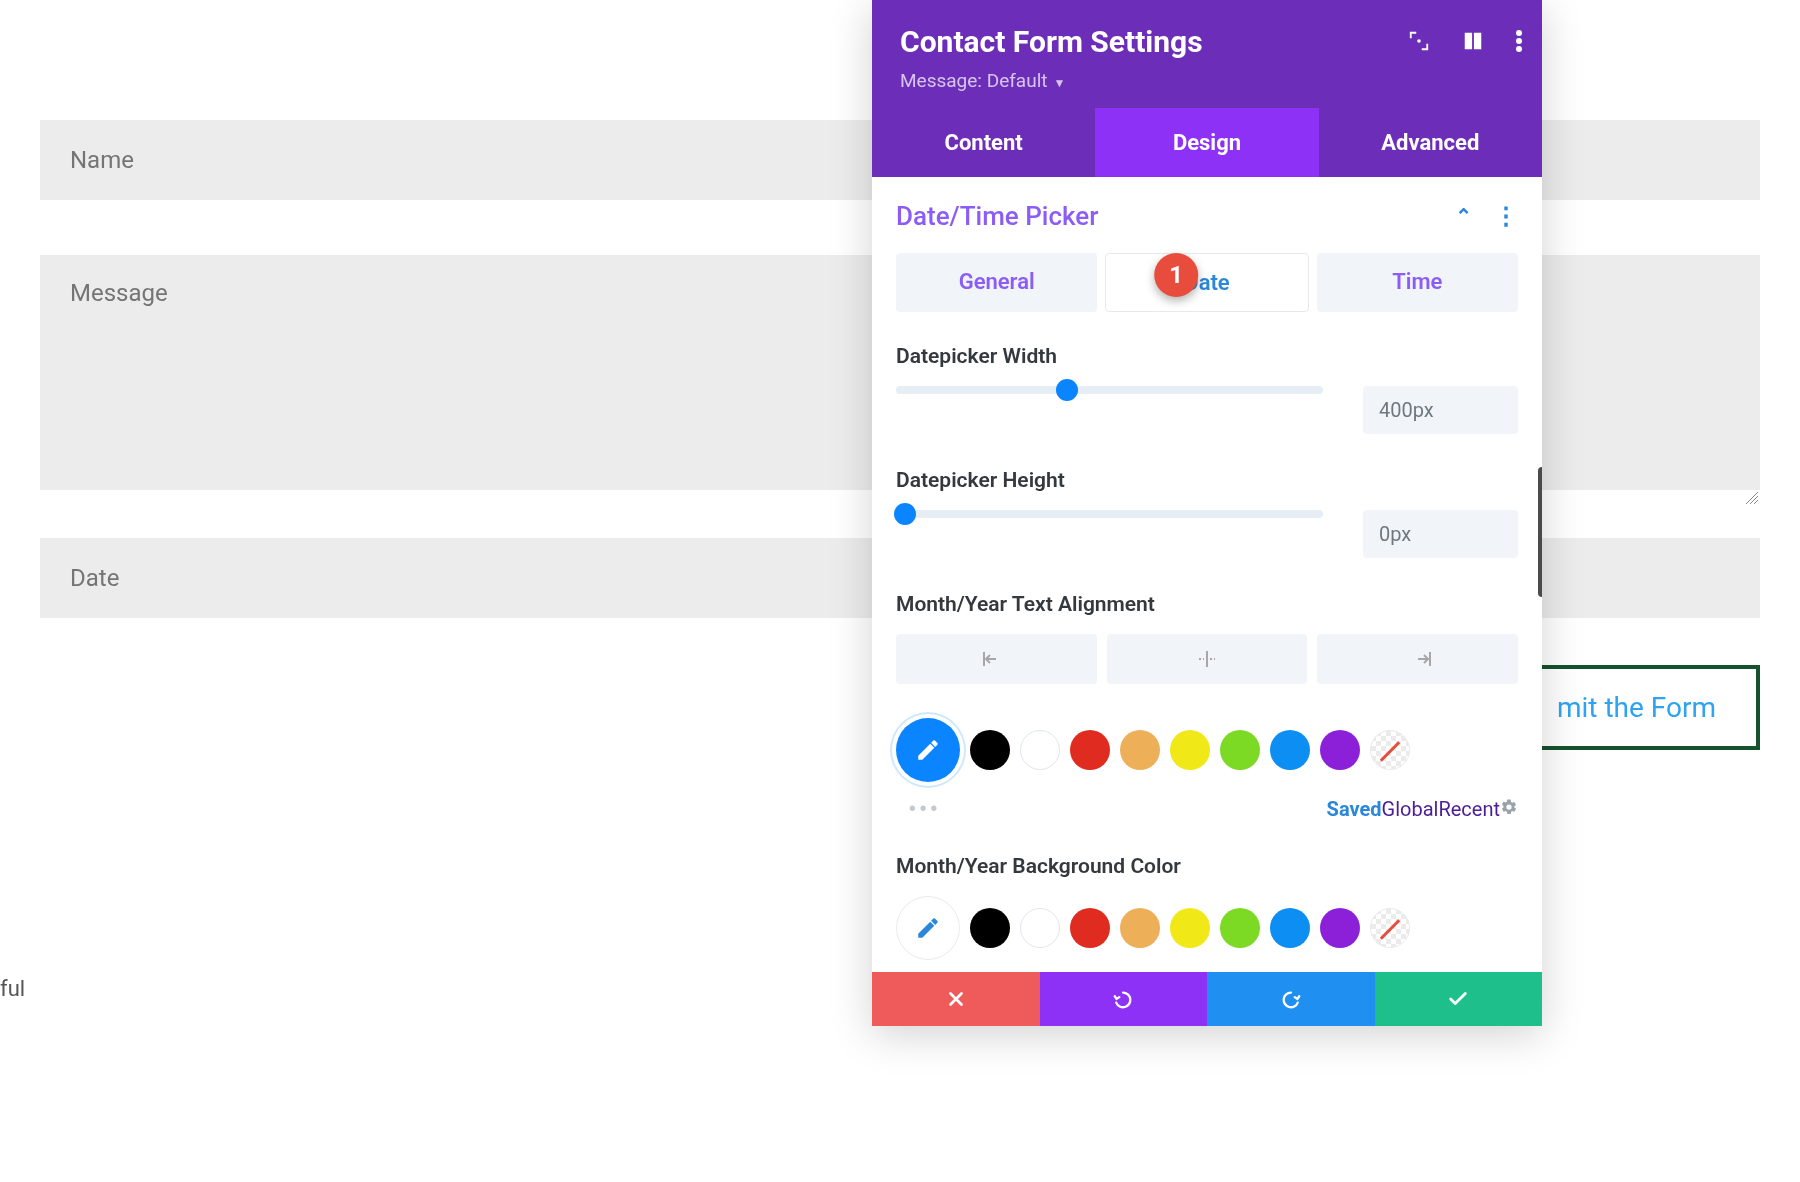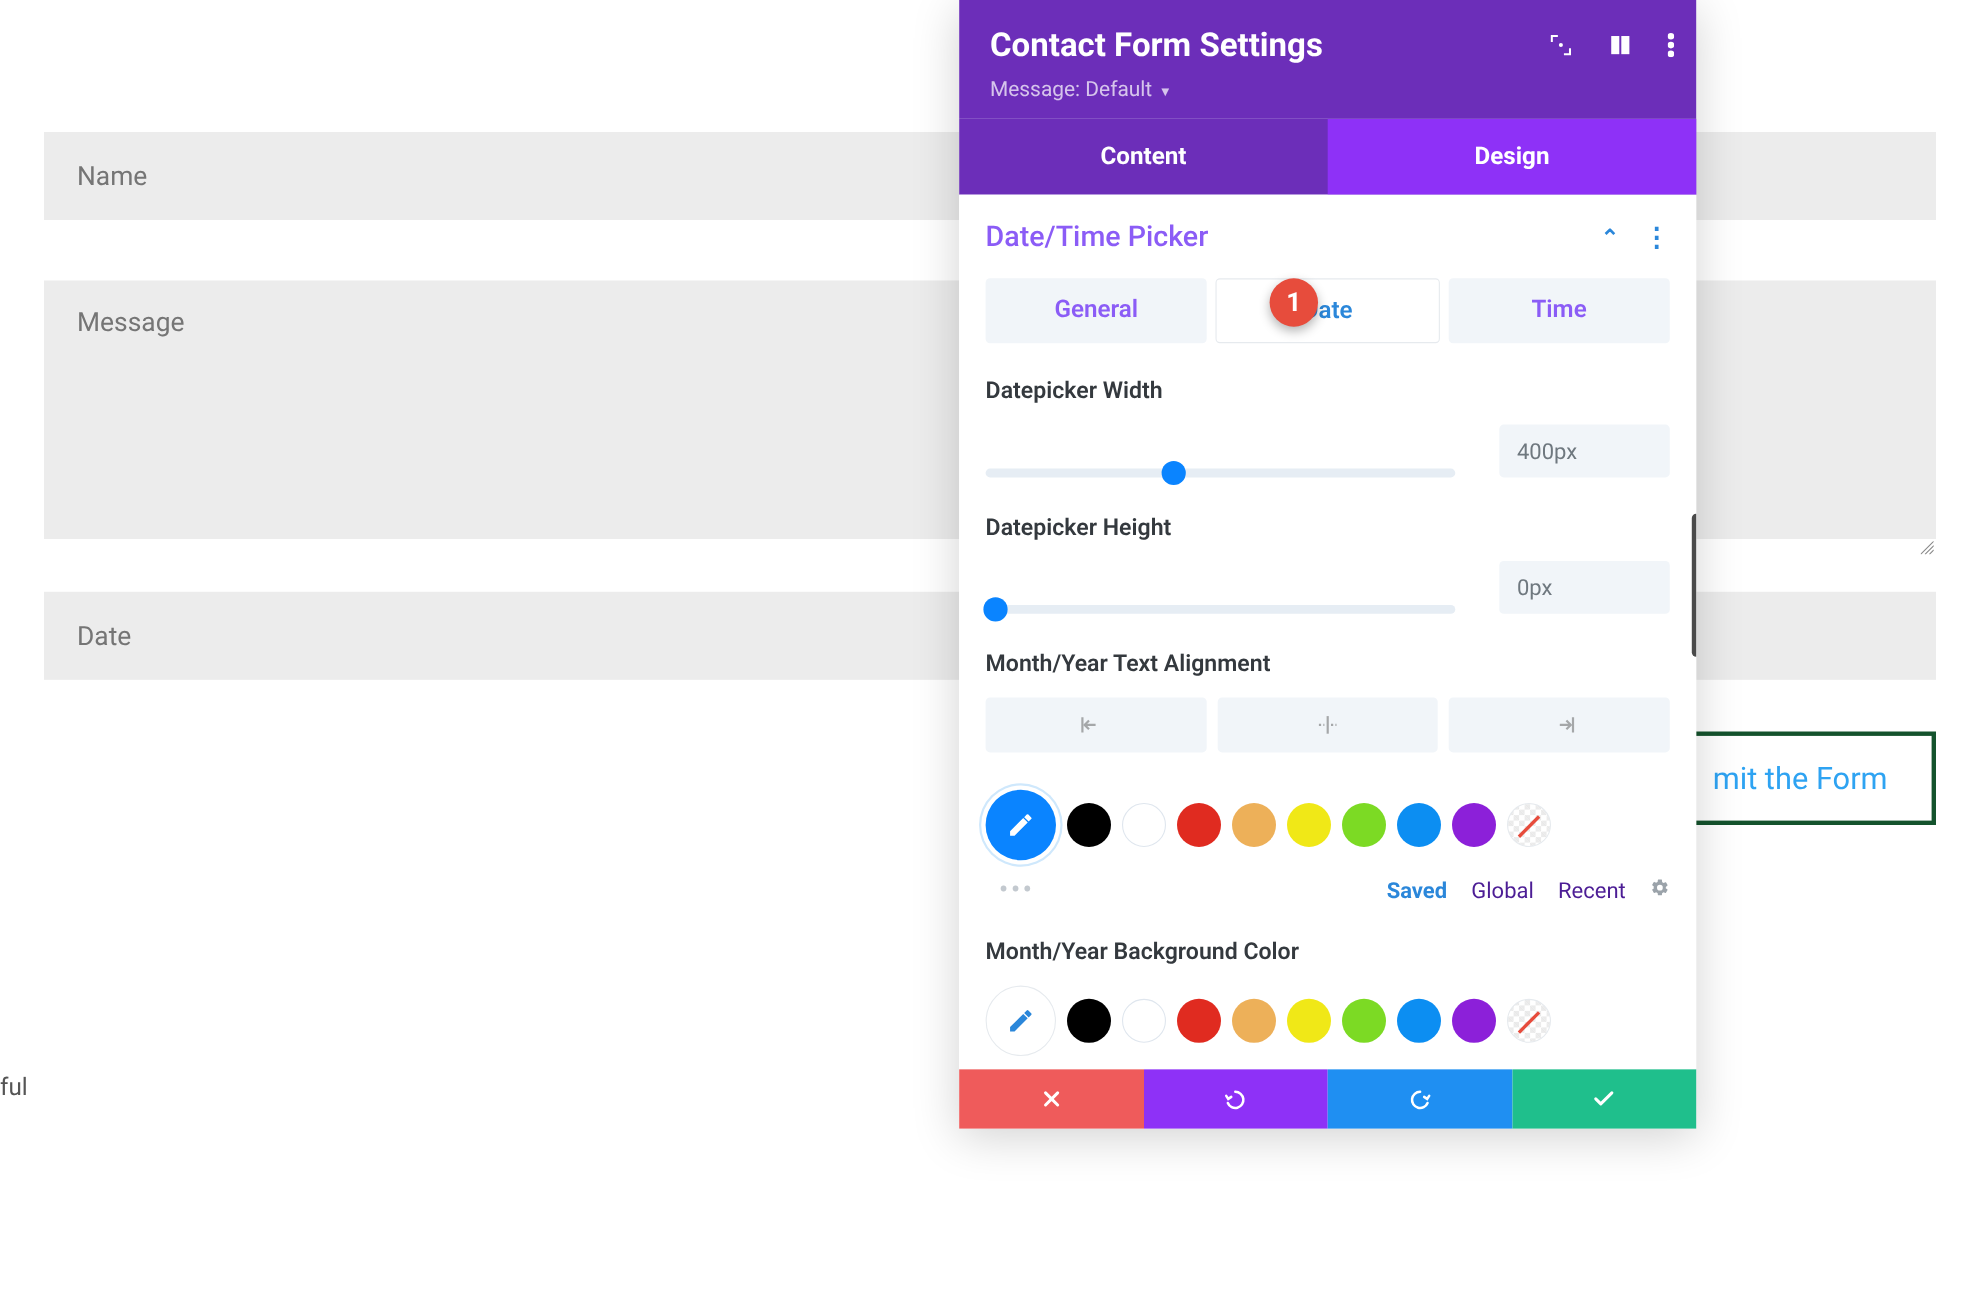--- a/index.html
+++ b/index.html
@@ -34,42 +34,42 @@
     .section-ctrls .dots { color: #2b87da; font-size: 24px; font-weight: 900; }
 
     .subtabs { display: flex; gap: 8px; margin-bottom: 32px; }
     .subtab { flex: 1; border-radius: 4px; padding: 16px 0; text-align: center; font-size: 22px; font-weight: 600; cursor: pointer; }
     .subtab.inactive { background: #f1f5f9; color: #8b5cf6; }
     .subtab.active { background: #fff; border: 1px solid #e6eaee; color: #2b87da; position: relative; }
 
     .annot-badge { position: absolute; left: 50%; top: 0; transform: translate(-120%, -1px); width: 44px; height: 44px; background: #e74c3c; border-radius: 50%; color: #fff; display: flex; align-items: center; justify-content: center; font-size: 24px; font-weight: 700; box-shadow: 0 4px 10px rgba(0,0,0,.3); z-index: 5; }
 
     .ctrl-label { color: #34393e; font-size: 21px; font-weight: 600; margin-bottom: 18px; }
-    .ctrl-row { display: flex; align-items: flex-end; gap: 40px; margin-bottom: 34px; }
+    .ctrl-row { display: flex; align-items: flex-start; gap: 40px; margin-bottom: 34px; }
     .slider { position: relative; flex: 1; height: 8px; background: #e6edf4; border-radius: 4px; }
     .slider .thumb { position: absolute; top: 50%; width: 22px; height: 22px; background: #0a84ff; border-radius: 50%; transform: translate(-50%, -50%); }
     .val-box { background: #f1f5f9; border: none; border-radius: 4px; padding: 12px 16px; width: 155px; font-size: 20px; color: #6f787f; }
 
     .align-btns { display: flex; gap: 10px; margin-bottom: 34px; }
     .align-btn { flex: 1; background: #f1f5f9; border-radius: 4px; height: 50px; display: flex; align-items: center; justify-content: center; cursor: pointer; }
     .align-btn svg { opacity: .45; }
 
     .color-row { display: flex; align-items: center; gap: 10px; margin-bottom: 12px; }
     .picker-btn { width: 64px; height: 64px; border-radius: 50%; display: flex; align-items: center; justify-content: center; cursor: pointer; }
     .picker-btn.filled { background: #0a84ff; box-shadow: 0 0 0 4px #fff, 0 0 0 6px #cfe8fc; }
     .picker-btn.outline { background: #fff; border: 1px solid #e6eaee; }
     .picker-btn svg { width: 26px; height: 26px; }
     .swatch { width: 40px; height: 40px; border-radius: 50%; cursor: pointer; }
     .swatch.white { border: 1px solid #dfe6ee; }
     .swatch.none { background: #fff; border: 1px solid #e6eaee; position: relative; background-image: linear-gradient(45deg,rgba(0,0,0,.08) 25%,transparent 25%,transparent 75%,rgba(0,0,0,.08) 75%),linear-gradient(45deg,rgba(0,0,0,.08) 25%,transparent 25%,transparent 75%,rgba(0,0,0,.08) 75%); background-size: 10px 10px; background-position: 0 0, 5px 5px;}
     .swatch.none::after { content:""; position:absolute; left:6px; right:6px; top:50%; height:3px; background:#e74c3c; transform: rotate(-45deg); }
 
     .color-sub-row { display: flex; justify-content: space-between; align-items: center; margin-bottom: 30px; }
     .dot3 { color: #c3c9cf; font-size: 26px; letter-spacing: 2px; margin-left: 12px; }
-    .color-tabs { display: flex; gap: 22px; align-items: center; font-size: 20px; }
+    .color-tabs { display: flex; align-items: center; font-size: 20px; }
     .color-tabs .ct-active { color: #2b87da; font-weight: 700; }
     .color-tabs .ct { color: #4c1d95; font-weight: 400; text-align: center; }
     .color-tabs .gear { color: #9ba3aa; }
 
     .scroll-indicator { position: absolute; right: -5px; top: 290px; width: 9px; height: 130px; background: #4a4a4a; border-radius: 4px; }
 
     
     .footer { display: flex; height: 54px; }
     .footer-btn { flex: 1; display: flex; align-items: center; justify-content: center; cursor: pointer; }
     .fb-close { background: #ef5b5b; }
@@ -122,20 +122,21 @@
             <circle cx="3" cy="11" r="3"></circle>
             <circle cx="3" cy="19" r="3"></circle>
           </svg>
         </span>
     </div>
   </div>
 
   <div class="panel-tabs">
     <div class="panel-tab">Content</div>
     <div class="panel-tab active">Design</div>
+    <div class="panel-tab">Advanced</div>
   </div>
 
   <div class="panel-body">
 
     <div class="section-row">
       <div class="section-title">Date/Time Picker</div>
       <div class="section-ctrls">
         <span class="chev">⌃</span>
         <span class="dots">⋮</span>
       </div>

